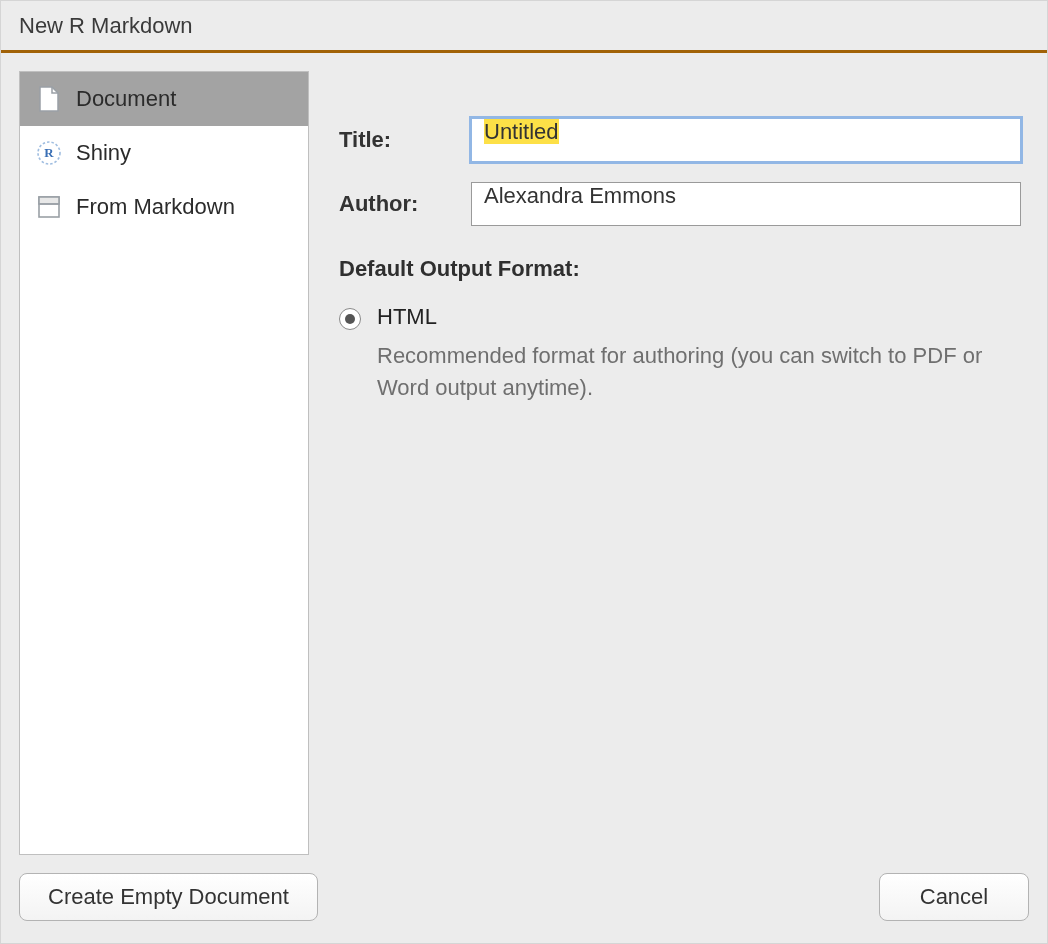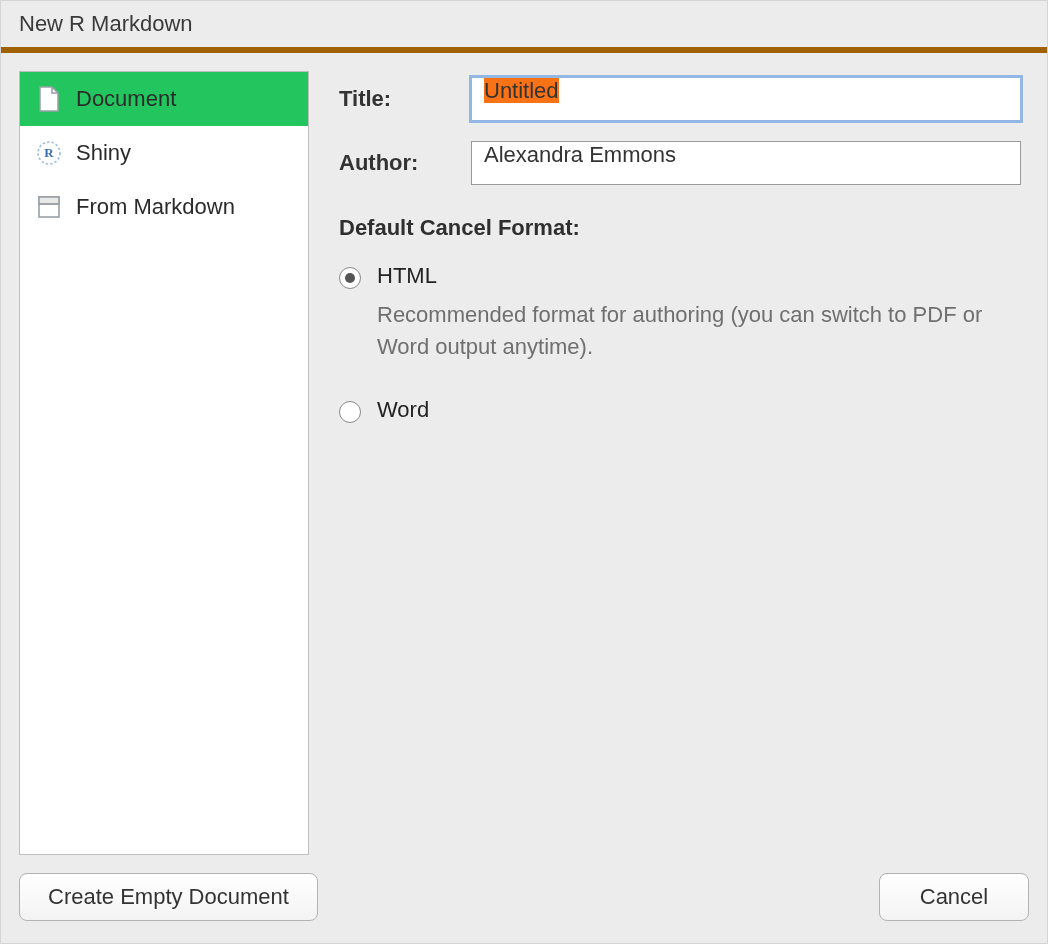--- a/index.html
+++ b/index.html
@@ -1,30 +1,30 @@
 <!DOCTYPE html>
 <html><head>
 <meta charset="utf-8">
 <style>
   * { box-sizing: border-box; }
   html, body { margin:0; padding:0; width:1048px; height:944px; font-family: "Lucida Grande","Helvetica Neue",Arial,sans-serif; font-size:22px; color:#333; background:#fff; }
   .dialog { width:1048px; height:944px; background:#ececec; display:flex; flex-direction:column; border:1px solid #d5d5d5; }
-  .titlebar { height:52px; padding:0 18px; display:flex; align-items:center; border-bottom:6px solid #a16207; background:#ececec; }
+  .titlebar { height:52px; padding:0 18px; display:flex; align-items:center; border-bottom:3px solid #a16207; background:#ececec; }
   .titlebar-text { font-size:22px; color:#3a3a3a; }
   .body { flex:1; display:flex; padding:18px 18px 0 18px; gap:30px; }
   .sidebar { width:290px; border:1px solid #bfbfbf; background:#fff; display:flex; flex-direction:column; }
   .sidebar-item { display:flex; align-items:center; gap:14px; padding:14px 16px; font-size:22px; color:#2b2b2b; cursor:default; }
-  .sidebar-item.selected { background:#22c55e;align-items:flex-end; }
+  .sidebar-item.selected { background:#a3a3a3;align-items:flex-end; }
   .sidebar-icon { width:26px; height:26px; display:flex; align-items:center; justify-content:center; flex-shrink:0; }
-  .content { flex:1; padding:6px 8px 0 0; }
+  .content { flex:1; padding:6px 8px 0 0;margin-top:41px; }
   .form-row { display:flex; align-items:center; margin-bottom:20px; gap:0; }
   .form-label { width:132px; font-size:22px; font-weight:600; color:#333; }
   .text-input { flex:1; height:44px; border:1px solid #9a9a9a; background:#fff; padding:0 12px; font-size:22px; font-family:inherit; color:#333; }
   .text-input.focused { outline:3px solid #92b7e5; outline-offset:-1px; border-color:#7ca9d6; }
-  .text-input .sel { background:#f97316; }
+  .text-input .sel { background:#fde047; }
   .section-heading { font-size:22px; font-weight:700; color:#2f2f2f; margin:30px 0 22px 0; }
   .radio-block { margin:0 0 34px 0; }
   .radio-header { display:flex; align-items:flex-end; gap:16px; margin-bottom:10px; }
   .radio { width:22px; height:22px; border-radius:50%; border:1.5px solid #8a8a8a; background:#fff; position:relative; flex-shrink:0; }
   .radio.checked::after { content:""; position:absolute; left:50%; top:50%; width:10px; height:10px; background:#555; border-radius:50%; transform:translate(-50%,-50%); }
   .radio-label { font-size:22px; color:#222; }
   .radio-desc { margin:6px 0 0 38px; font-size:22px; color:#6f6f6f; line-height:1.45; max-width:640px; }
   .footer { display:flex; align-items:center; padding:18px 18px 22px 18px; gap:14px;justify-content:space-between; }
   .spacer { flex:1; }
   .btn { height:48px; padding:0 28px; border:1px solid #b3b3b3; border-radius:8px; background:linear-gradient(#ffffff,#f3f3f3); font-size:22px; color:#333; font-family:inherit; display:inline-flex; align-items:center; justify-content:center; min-width:100px; cursor:default; }
@@ -82,36 +82,32 @@
       <div class="form-row">
         <div class="form-label">Title:</div>
         <div class="text-input focused"><span class="sel">Untitled</span></div>
       </div>
 
       <div class="form-row">
         <div class="form-label">Author:</div>
         <div class="text-input"><span>Alexandra Emmons</span></div>
       </div>
 
-      <div class="section-heading">Default Cancel Format:</div>
+      <div class="section-heading">Default Output Format:</div>
 
       <div class="radio-block">
         <div class="radio-header">
           <span class="radio checked"></span>
           <span class="radio-label">HTML</span>
         </div>
         <div class="radio-desc">Recommended format for authoring (you can switch to PDF or Word output anytime).</div>
       </div>
 
 
       <div class="radio-block">
-        <div class="radio-header">
-          <span class="radio"></span>
-          <span class="radio-label">Word</span>
-        </div>
       </div>
 
     </div>
 
   </div>
 
   <div class="footer">
     <button class="btn">Create Empty Document</button>
     <div class="spacer"></div>
     <button class="btn primary">Cancel</button>

